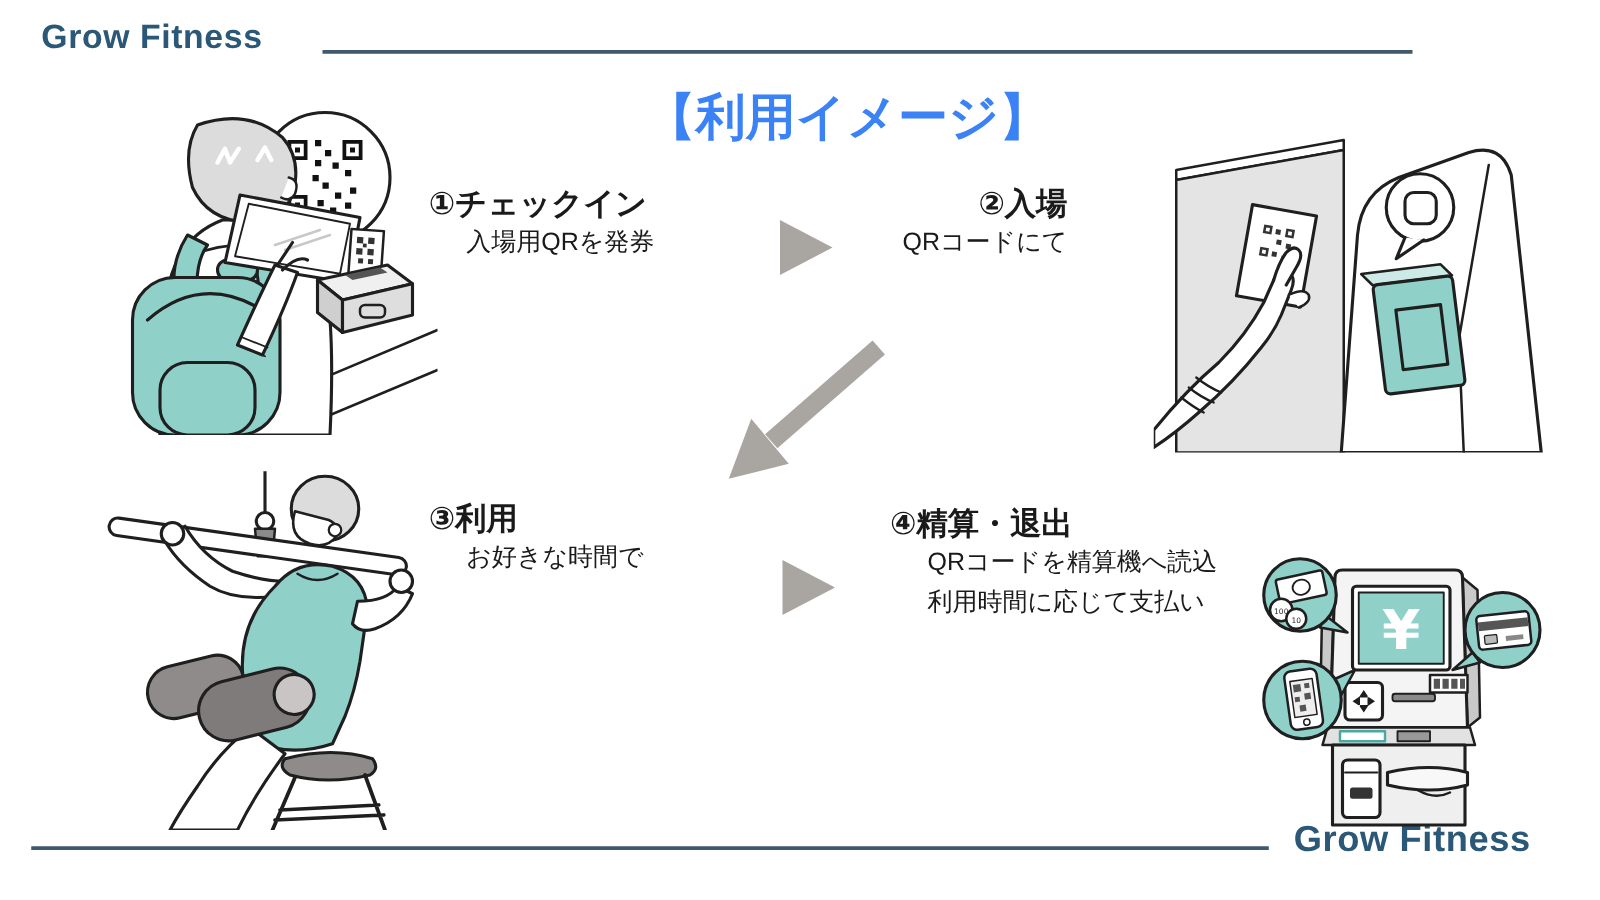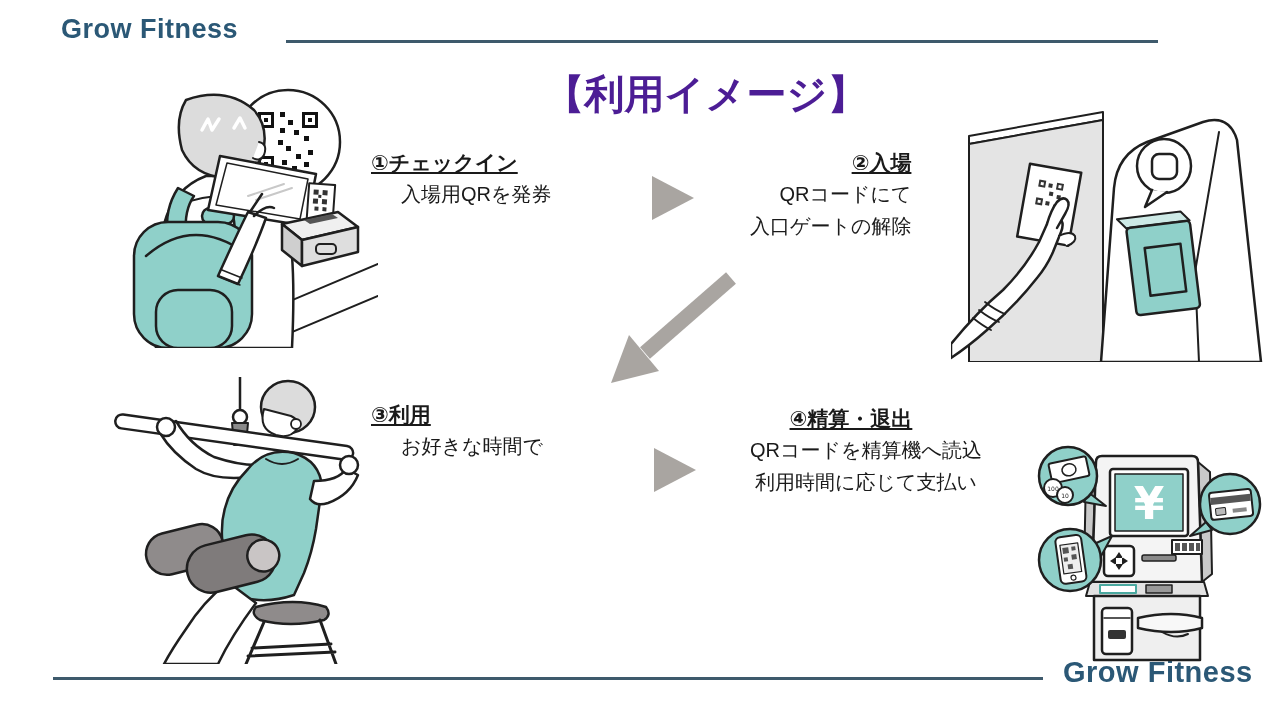--- a/index.html
+++ b/index.html
@@ -1,34 +1,34 @@
 <!DOCTYPE html>
 <html><head>
 <meta charset="utf-8">
 <style>
   html,body{margin:0;padding:0;background:#fff;}
   .slide{
     position:relative;width:1280px;height:720px;background:#ffffff;overflow:hidden;
     font-family:"Liberation Sans","DejaVu Sans",sans-serif;color:#1a1a1a;
   }
-  .abs{position:absolute;margin-left:28px;}
+  .abs{position:absolute;}
   .brand{font-weight:bold;color:#2b5876;letter-spacing:0.5px;white-space:nowrap;}
   .brand-top{left:33px;top:14px;font-size:27px;}
   .brand-bottom{left:1035px;top:656px;font-size:29px;}
   .rule{background:#3e5a6c;height:3px;}
   .rule-top{left:258px;top:40px;width:872px;}
   .rule-bottom{left:25px;top:677px;width:990px;}
-  .title{left:428px;top:70px;width:500px;text-align:center;font-size:40px;font-weight:bold;color:#4c1d95;line-height:48px;white-space:nowrap;}
+  .title{left:428px;top:70px;width:500px;text-align:center;font-size:40px;font-weight:bold;color:#3b82f6;line-height:48px;white-space:nowrap;}
   .step{line-height:30px;}
-  .step-label{font-size:21px;font-weight:bold;white-space:nowrap;text-decoration:underline;}
+  .step-label{font-size:25px;font-weight:bold;white-space:nowrap;}
   .step-line{font-size:20px;padding-left:30px;line-height:32px;white-space:nowrap;}
   .step-1{left:343px;top:148px;}
   .step-2{left:692px;top:148px;text-align:right;}
   .step-3{left:343px;top:400px;}
-  .step-4{left:692px;top:404px;text-align:center;}
+  .step-4{left:712px;top:404px;}
   .tri{width:0;height:0;border-top:22px solid transparent;border-bottom:22px solid transparent;border-left:42px solid #a9a5a1;}
   .tri-1{left:624px;top:176px;}
   .tri-2{left:626px;top:448px;}
   .diag-arrow{left:565px;top:268px;width:150px;height:125px;}
   .ill{display:block;}
   .ill-checkin{left:58px;top:84px;width:292px;height:264px;}
   .ill-gate{left:923px;top:106px;width:312px;height:256px;}
   .ill-gym{left:70px;top:377px;width:270px;height:287px;}
   .ill-pay{left:1006px;top:442px;width:230px;height:220px;z-index:3;}
   svg{display:block;width:100%;height:100%;}
@@ -142,21 +142,20 @@
   <div class="abs step step-1">
     <div class="step-label">①チェックイン</div>
     <div class="step-line">入場用QRを発券</div>
   </div>
 
   <div class="abs tri tri-1"></div>
 
   <div class="abs step step-2">
     <div class="step-label">②入場</div>
     <div class="step-line">QRコードにて</div>
-    <div class="step-line">入口ゲートの解除</div>
   </div>
 
   <div class="abs ill ill-gate">
     <svg viewBox="0 0 312 256">
       <g stroke-linejoin="round" stroke-linecap="round">
         <polygon points="18,30 152,6 152,14 18,38" fill="#fff" stroke="#1f1f1f" stroke-width="2"></polygon>
         <polygon points="18,38 152,14 152,256 18,256" fill="#e4e4e4" stroke="#1f1f1f" stroke-width="2"></polygon>
         <g>
           <path d="M150 256 L163 82 Q166 48 196 36 L252 16 Q278 8 286 34 L310 256 Z" fill="#fff" stroke="#1f1f1f" stroke-width="2.5"></path>
           <path d="M268 26 L244 166 L248 256" fill="none" stroke="#1f1f1f" stroke-width="2"></path>

